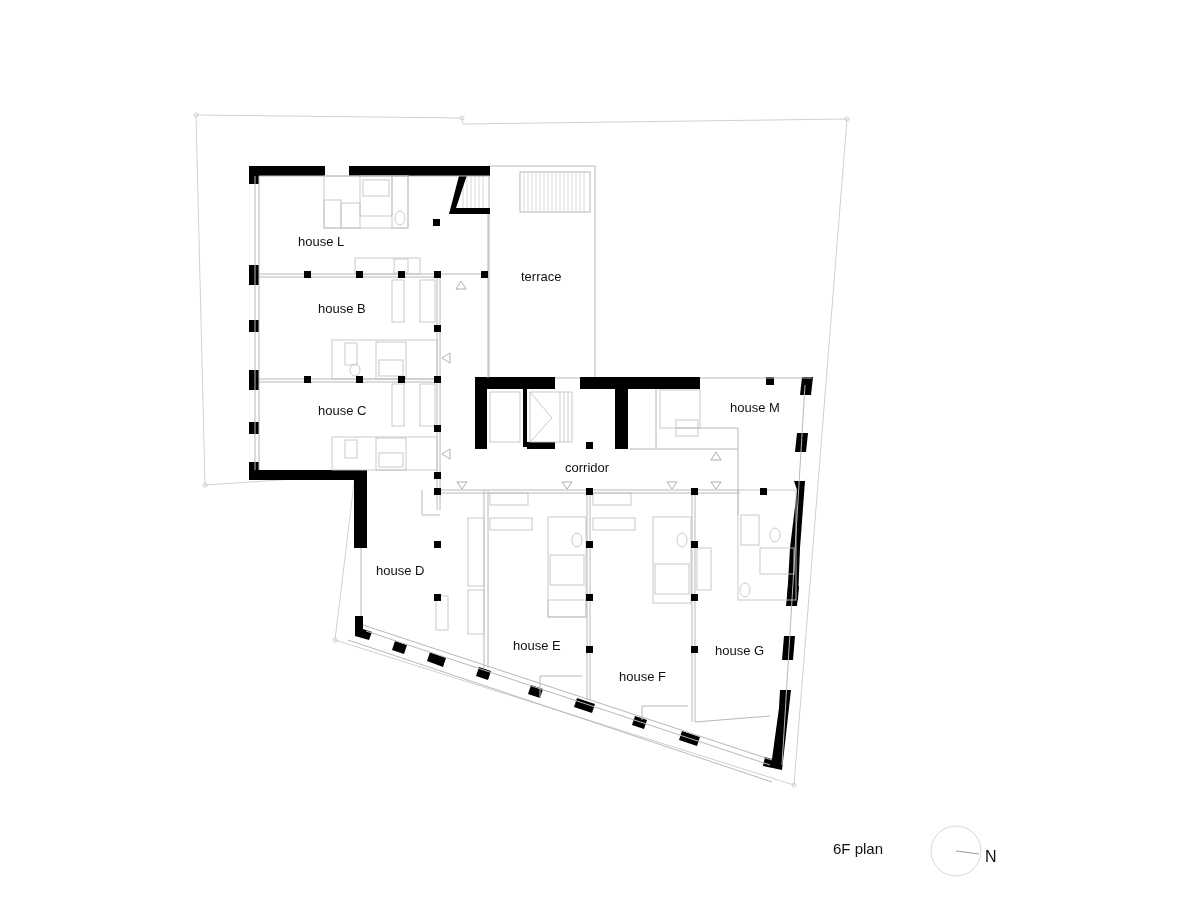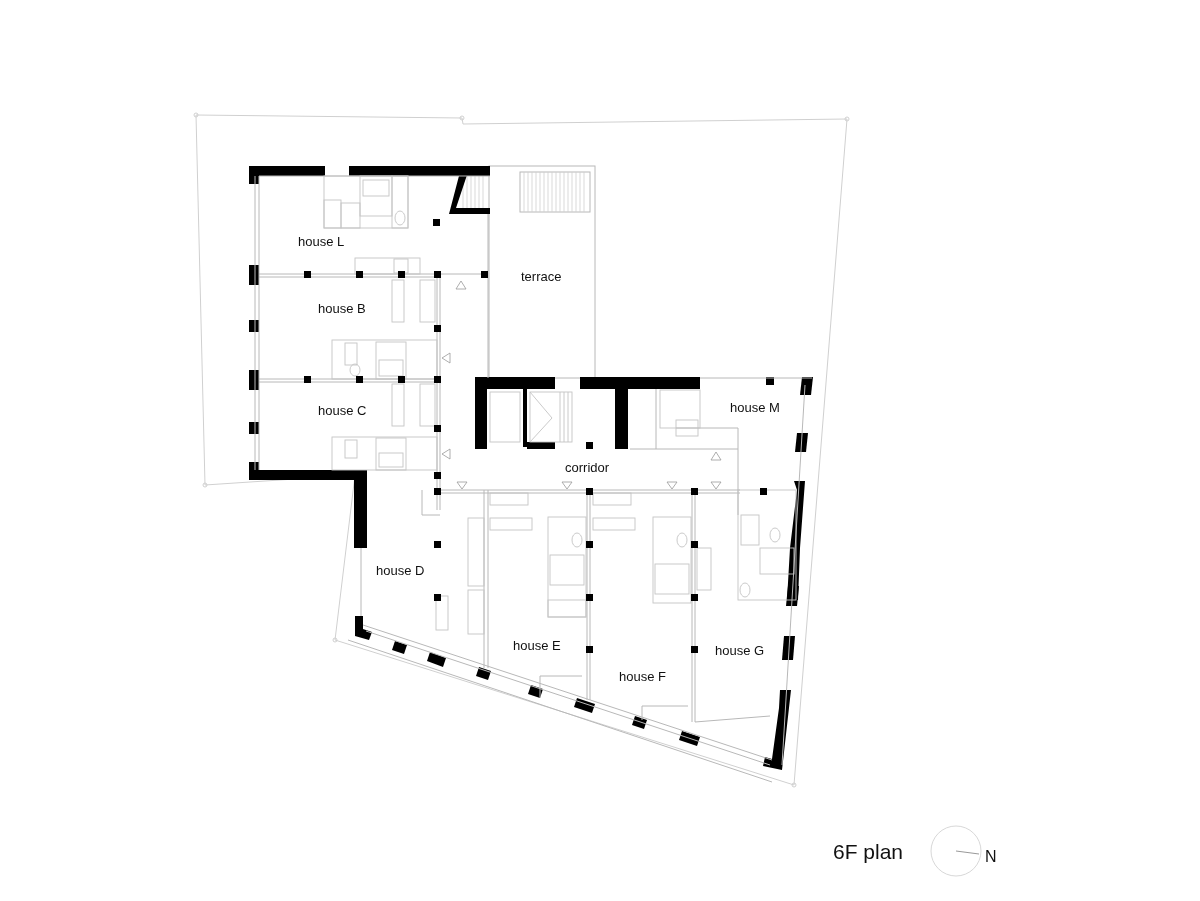--- a/index.html
+++ b/index.html
@@ -7,21 +7,21 @@
            font-family: "Liberation Sans", "DejaVu Sans", sans-serif; }
     #plan { position: absolute; left: 0; top: 0; width: 1200px; height: 901px; }
     .site { fill: none; stroke: #d0d0d0; stroke-width: 1; }
     .wall { fill: #000000; stroke: none; }
     .thin { fill: none; stroke: #b8b8b8; stroke-width: 1; }
     .fix { fill: none; stroke: #c4c4c4; stroke-width: 0.9; }
     .col { fill: #000; }
     .lbl { font-family: "Liberation Sans", "DejaVu Sans", sans-serif; font-size: 13px; fill: #111; }
     .tri { fill: none; stroke: #999; stroke-width: 0.8; }
     .hatch line { stroke: #cfcfcf; stroke-width: 0.8; }
-    .caption { position: absolute; font-size: 21px; color: #111; }
+    .caption { position: absolute; font-size: 15px; color: #111; }
   </style>
 </head>
 <body>
 
 <svg id="plan" viewBox="0 0 1200 901" xmlns="http://www.w3.org/2000/svg">
 
   <g>
     <polyline class="site" points="196,115 462,118 463,124 847,119 794,785 335,640 355,475 205,485 196,115"></polyline>
     <circle cx="196" cy="115" r="2" class="site"></circle>
     <circle cx="462" cy="118" r="2" class="site"></circle>

